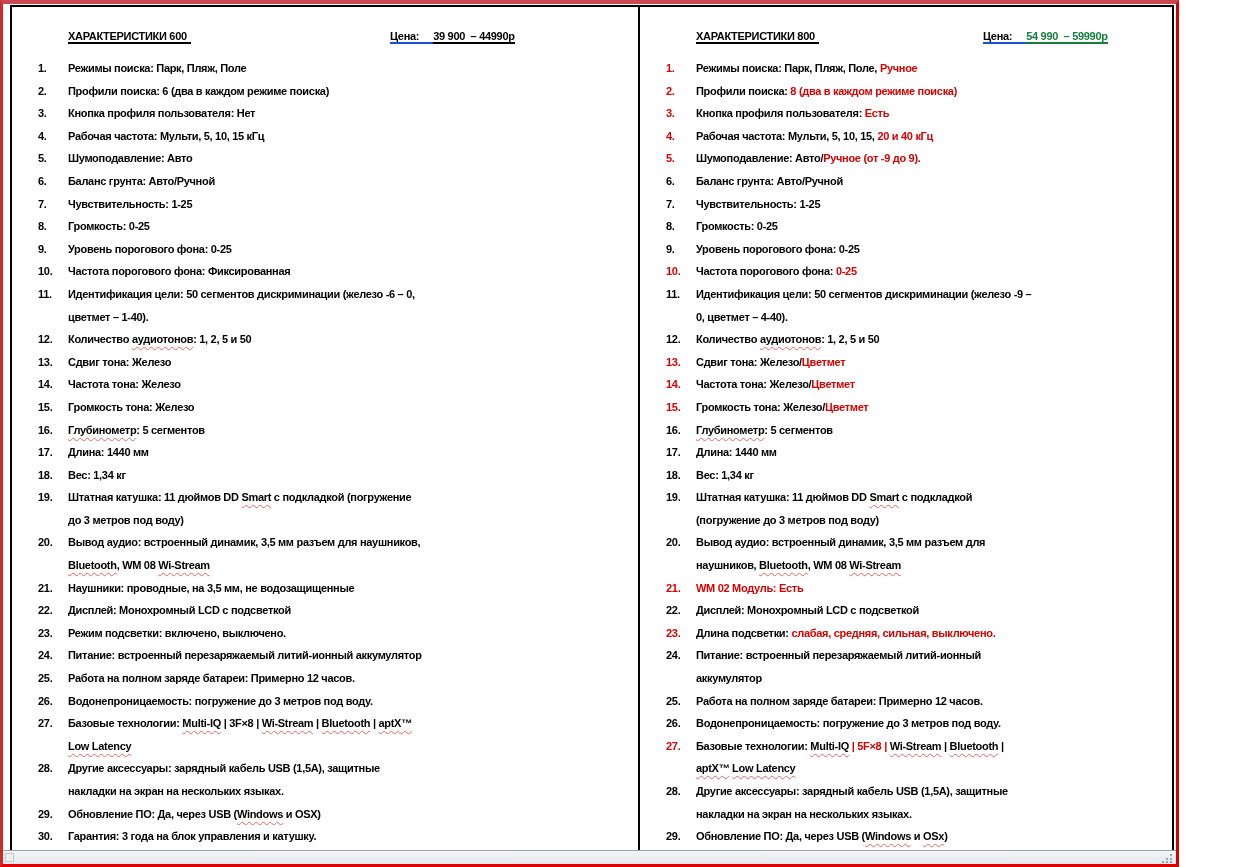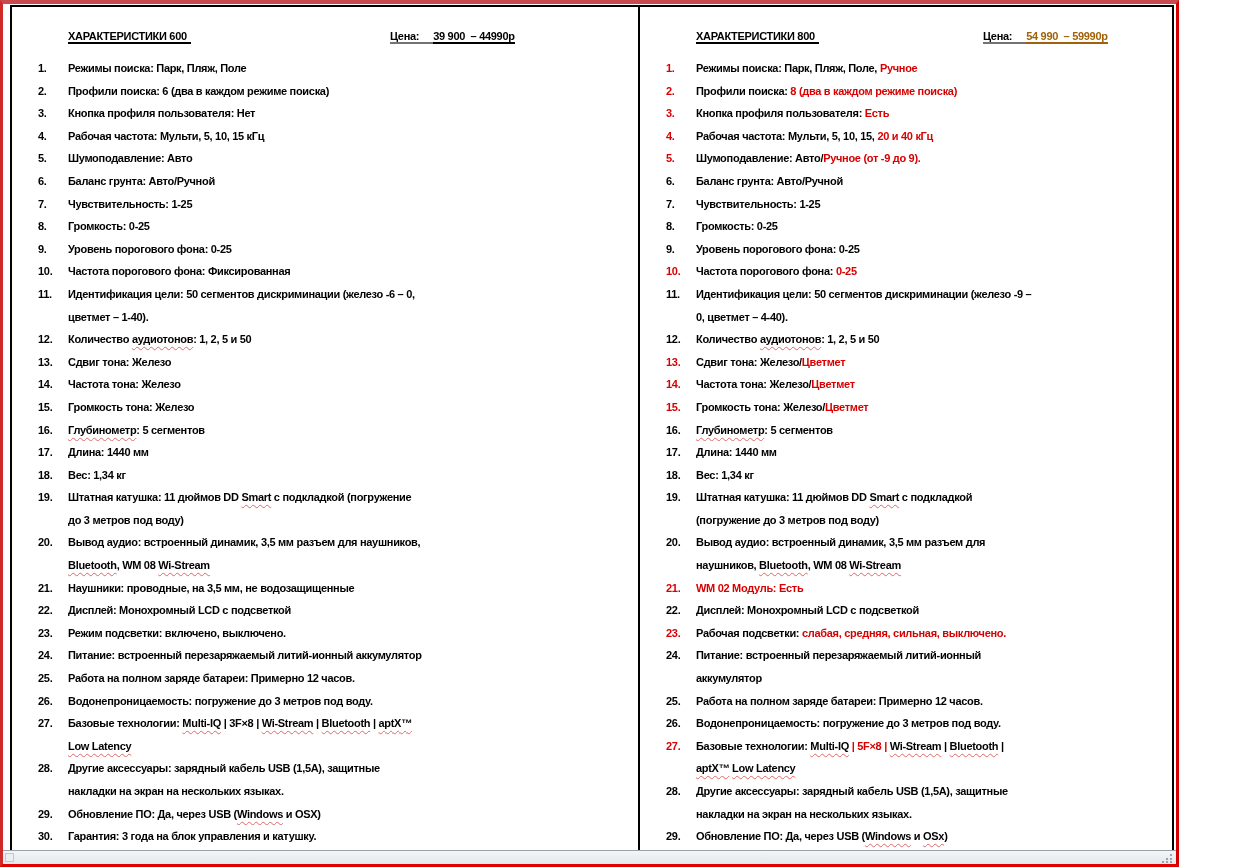--- a/index.html
+++ b/index.html
@@ -15,23 +15,23 @@
     border:2px solid #000;border-bottom:none;display:flex;box-sizing:border-box;background:#fff;
   }
   .col{box-sizing:border-box;padding:16px 8px 0 26px;overflow:hidden;}
   .col-left{width:628px;border-right:2px solid #000;}
   .col-right{flex:1;}
   .hdr{position:relative;height:26px;line-height:26px;margin-bottom:8px;white-space:nowrap;}
   .title{margin-left:30px;border-bottom:2px solid #000;padding-right:4px;}
   .price{position:absolute;top:0;white-space:pre;}
   .col-left .price{left:352px;}
   .col-right .price{left:317px;}
-  .price-label{border-bottom:2px solid #737373;padding-right:14px;white-space:pre;margin-top:17px;}
+  .price-label{border-bottom:2px solid #1d4ed8;padding-right:14px;white-space:pre;margin-top:17px;}
   .price-value{border-bottom:2px solid currentColor;white-space:pre;}
-  .col-right .price-value{color:#a16207;}
+  .col-right .price-value{color:#15803d;}
   .items{line-height:22.6px;}
   .item{display:flex;}
   .num{width:30px;flex-shrink:0;}
   .txt{flex:1;white-space:nowrap;overflow:hidden;}
   .red{color:#d80000;}
   .sq-red{text-decoration:underline;text-decoration-style:wavy;text-decoration-color:#e06666;text-decoration-thickness:1px;text-underline-offset:3px;text-decoration-skip-ink:none;}
   .sq-green{text-decoration-style:wavy;text-decoration-color:#3a9a3a;text-decoration-thickness:1px;text-underline-offset:3px;text-decoration-skip-ink:none;}
   .hscroll{
     position:absolute;left:0;right:0;bottom:0;height:13px;
     background:linear-gradient(#f3f5f7,#e4e8ec);border-top:1px solid #9aa3ac;z-index:5;
@@ -275,21 +275,21 @@
           <div class="item">
             <span class="num red">21.</span>
             <span class="txt"><span class="red">WM 02 Модуль: Есть</span></span>
           </div>
           <div class="item">
             <span class="num">22.</span>
             <span class="txt"><span>Дисплей: </span><span class="sq-green">Монохромный</span><span> LCD с подсветкой</span></span>
           </div>
           <div class="item">
             <span class="num red">23.</span>
-            <span class="txt"><span>Рабочая подсветки: </span><span class="red">слабая, средняя, сильная, выключено.</span></span>
+            <span class="txt"><span>Длина подсветки: </span><span class="red">слабая, средняя, сильная, выключено.</span></span>
           </div>
           <div class="item">
             <span class="num">24.</span>
             <span class="txt"><span>Питание: встроенный перезаряжаемый литий-ионный</span><br><span>аккумулятор</span></span>
           </div>
           <div class="item">
             <span class="num">25.</span>
             <span class="txt"><span>Работа на полном заряде батареи: Примерно 12 часов.</span></span>
           </div>
           <div class="item">

